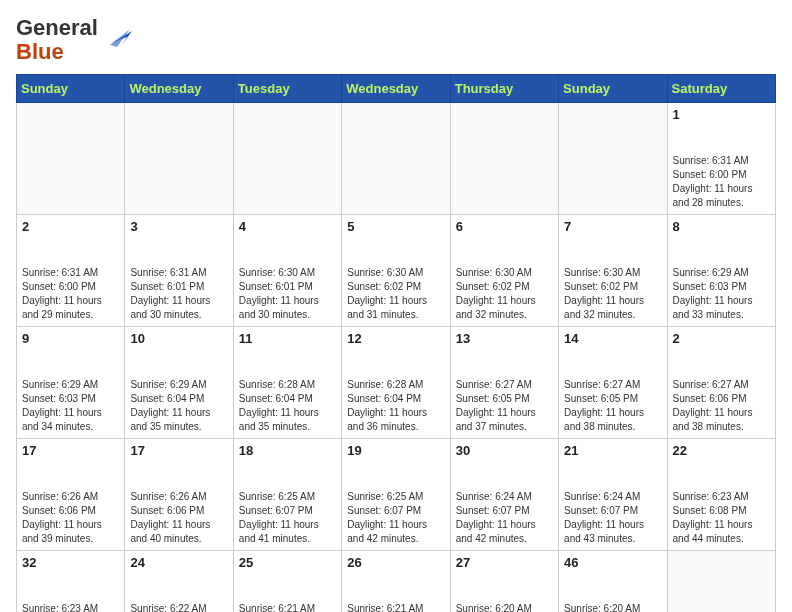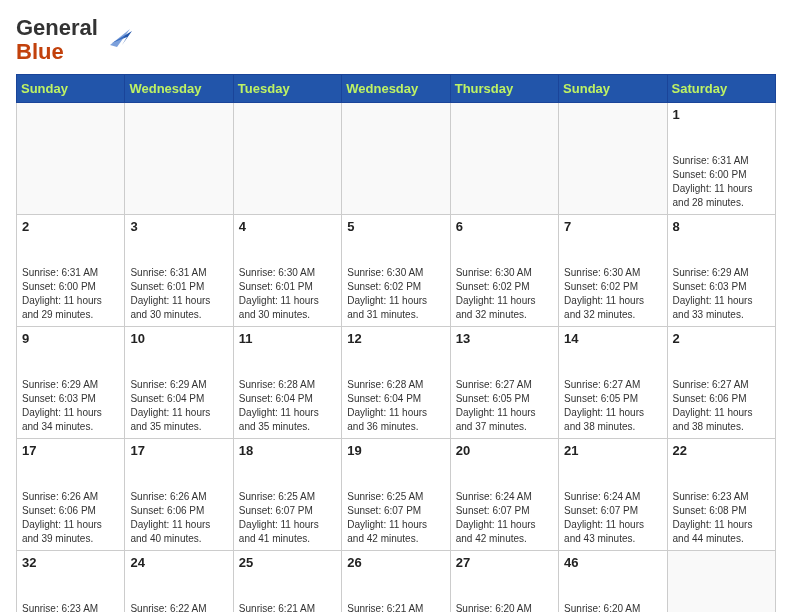--- a/index.html
+++ b/index.html
@@ -251,21 +251,21 @@
 Sunset: 6:07 PM
 Daylight: 11 hours and 41 minutes.</div>
         </td>
         <td>
           <span class="day-number">19</span>
           <div class="day-info" style="white-space: pre-line;">Sunrise: 6:25 AM
 Sunset: 6:07 PM
 Daylight: 11 hours and 42 minutes.</div>
         </td>
         <td>
-          <span class="day-number">20</span>
+          <span class="day-number">30</span>
           <div class="day-info" style="white-space: pre-line;">Sunrise: 6:24 AM
 Sunset: 6:07 PM
 Daylight: 11 hours and 42 minutes.</div>
         </td>
         <td>
           <span class="day-number">21</span>
           <div class="day-info" style="white-space: pre-line;">Sunrise: 6:24 AM
 Sunset: 6:07 PM
 Daylight: 11 hours and 43 minutes.</div>
         </td>

